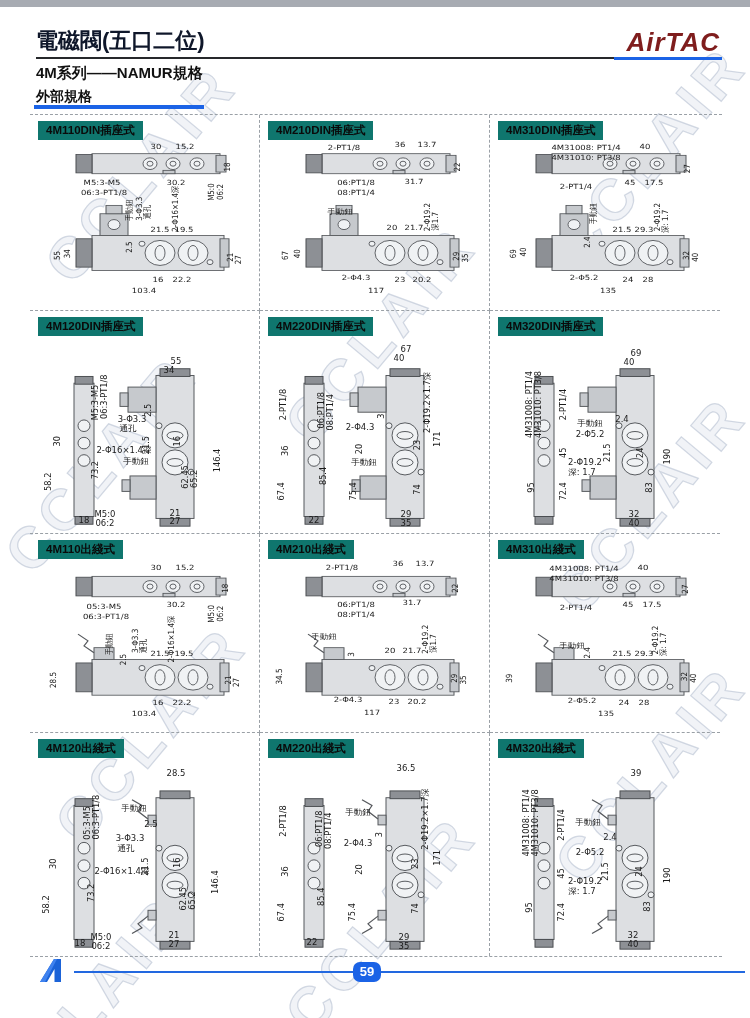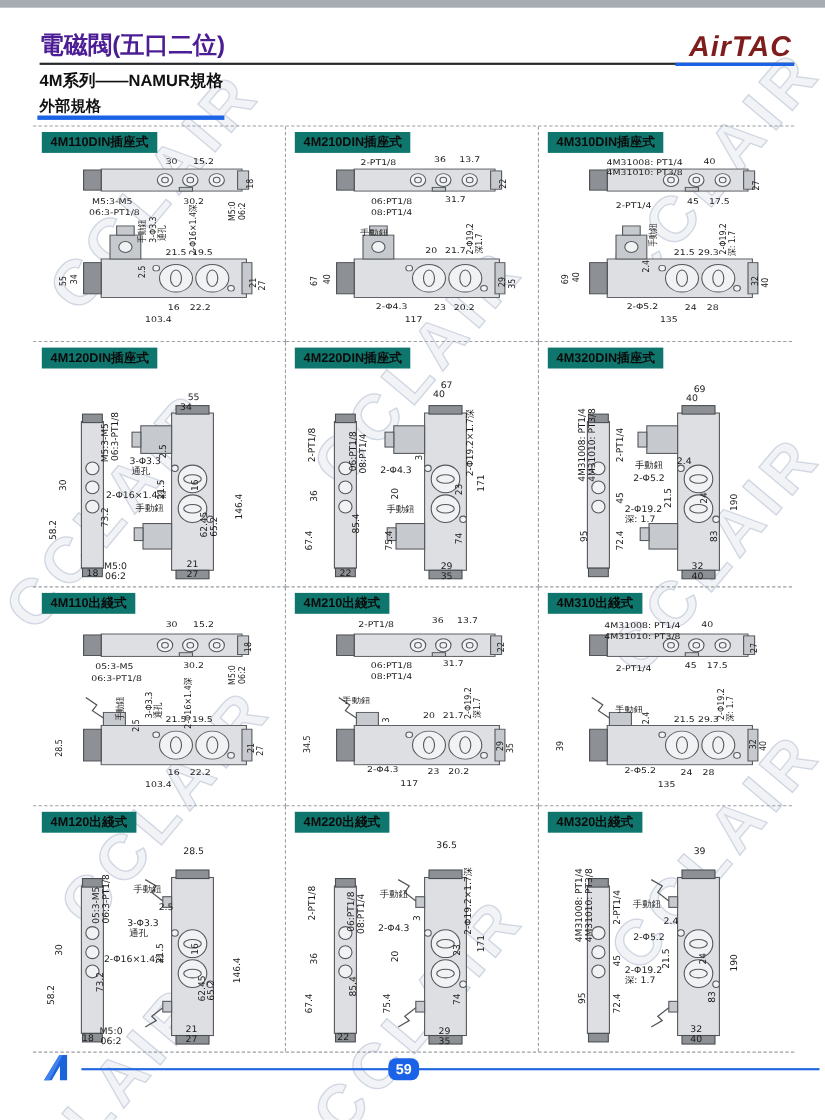--- a/index.html
+++ b/index.html
@@ -7,21 +7,21 @@
     width:750px;height:1018px;position:relative;overflow:hidden;
     background:#ffffff;font-family:"Liberation Sans",sans-serif;color:#111;
   }
   .topstrip{position:absolute;top:0;left:0;right:0;height:7px;background:#a7abb2}
   .wm{
     position:absolute;font-size:58px;font-weight:bold;letter-spacing:7px;
     color:rgba(186,197,214,0.20);-webkit-text-stroke:1.2px rgba(170,182,202,0.50);
     transform:rotate(-50deg);white-space:nowrap;pointer-events:none;z-index:0;
     font-family:"Liberation Sans",sans-serif;
   }
-  .hdr-title{position:absolute;left:36px;top:26px;font-size:22px;font-weight:bold;color:#4c1d95;z-index:2}
+  .hdr-title{position:absolute;left:36px;top:26px;font-size:22px;font-weight:bold;color:#0f172a;z-index:2}
   .hdr-rule{position:absolute;left:36px;right:28px;top:57px;height:2px;background:#26282b;z-index:2}
   .brand{position:absolute;right:30px;top:27px;font-size:26px;font-weight:700;font-style:italic;letter-spacing:1px;color:#7f1d1d;z-index:3}
   .brand-underline{position:absolute;right:28px;top:57px;width:108px;height:3px;background:#1b63e6;z-index:4}
   .subtitle{position:absolute;left:36px;top:64px;font-size:15px;font-weight:bold;z-index:2}
   .section{position:absolute;left:36px;top:88px;font-size:14px;font-weight:bold;z-index:2}
   .bluebar{position:absolute;left:34px;top:105px;width:170px;height:4px;background:#1b63e6;z-index:2}
 
   .grid{
     position:absolute;left:30px;top:114px;width:692px;z-index:1;
     display:grid;grid-template-columns:230px 230px 230px;

